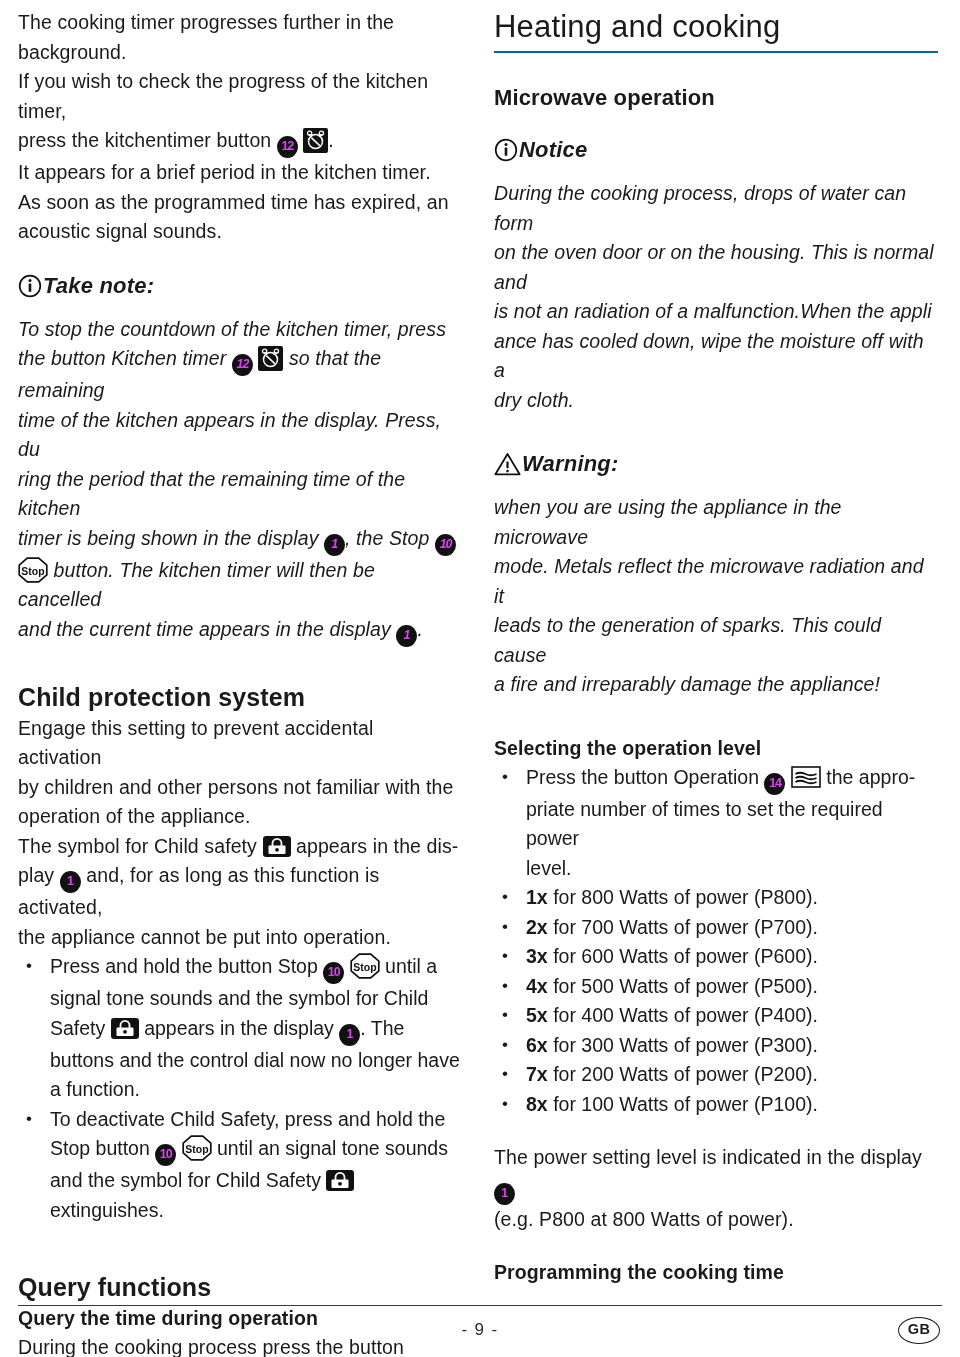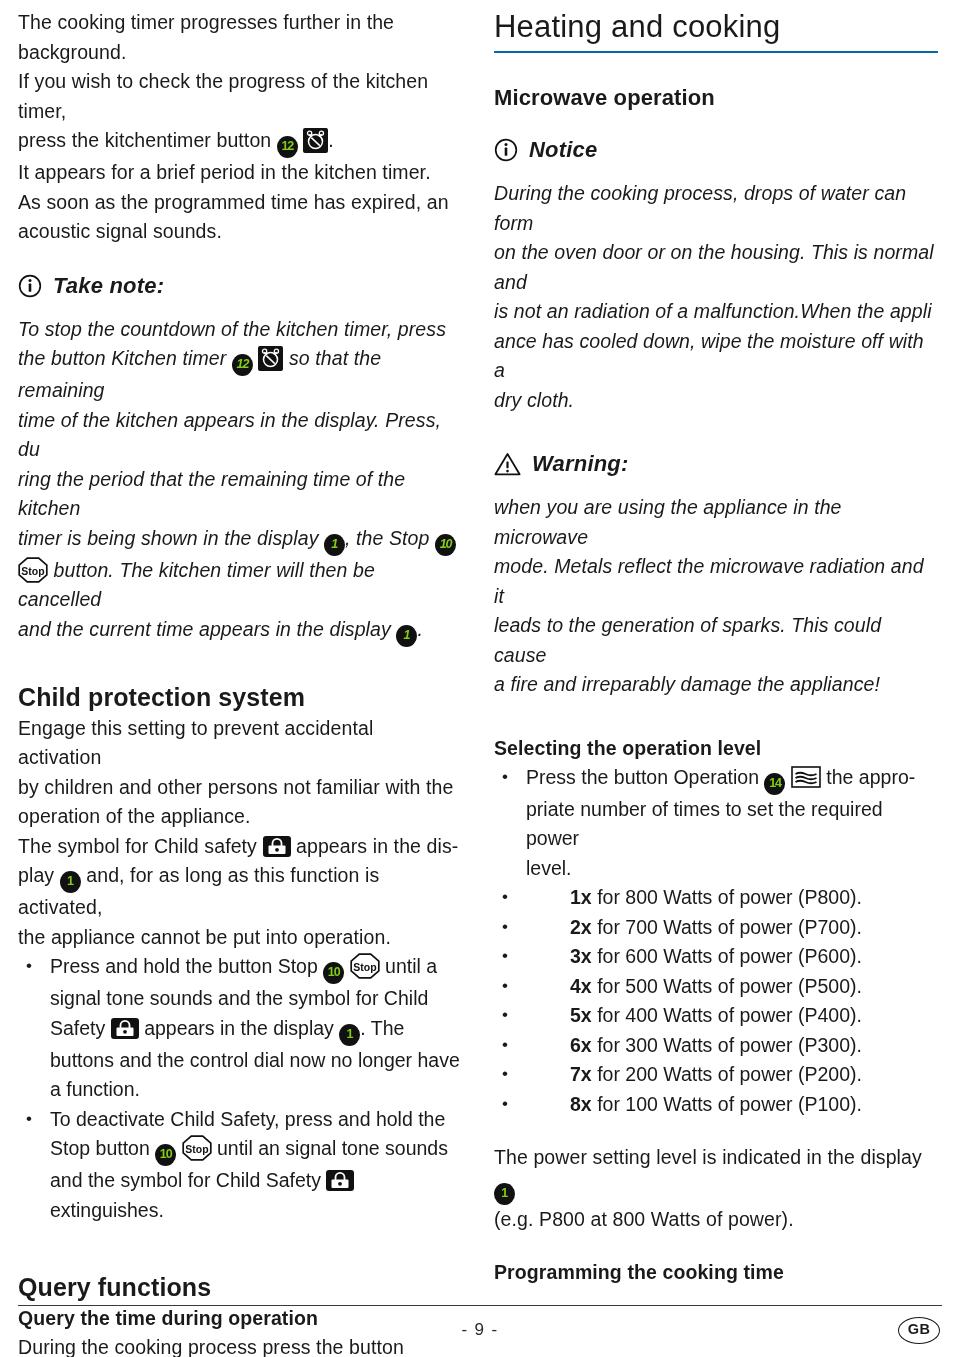--- a/index.html
+++ b/index.html
@@ -75,21 +75,21 @@
     letter-spacing: 0.1px;
   }
   .callout-title {
     font-size: 22px;
     line-height: 30px;
     font-weight: 700;
     font-style: italic;
     letter-spacing: 0.2px;
     display: flex;
     align-items: center;
-    gap: 11px;
+    gap: 1px;
   }
   .spacer-sm { height: 14px; }
   .spacer-md { height: 24px; }
   .spacer-lg { height: 34px; }
   .spacer-xl { height: 46px; }
 
   
   ul.bullets {
     list-style: none;
     margin: 0;
@@ -101,35 +101,35 @@
     font-size: 19.5px;
     line-height: 29.5px;
   }
   ul.bullets > li::before {
     content: "\2022";
     position: absolute;
     left: 8px;
     top: -1px;
     font-size: 17px;
   }
-  .bx { font-weight: 700; margin-left: 44px; }
+  .bx { font-weight: 700; }
 
   
   .ico {
     display: inline-block;
     vertical-align: -3px;
   }
   
   .numbadge {
     display: inline-block;
     width: 21px;
     height: 22px;
     border-radius: 50%;
     background: #111;
-    color: #84cc16;
+    color: #d946ef;
     font-size: 12.5px;
     line-height: 21px;
     text-align: center;
     font-weight: 700;
     font-family: "Liberation Sans", sans-serif;
     vertical-align: -3px;
     letter-spacing: -0.4px;
   }
   .numbadge.wide { letter-spacing: -1.1px; }
 

